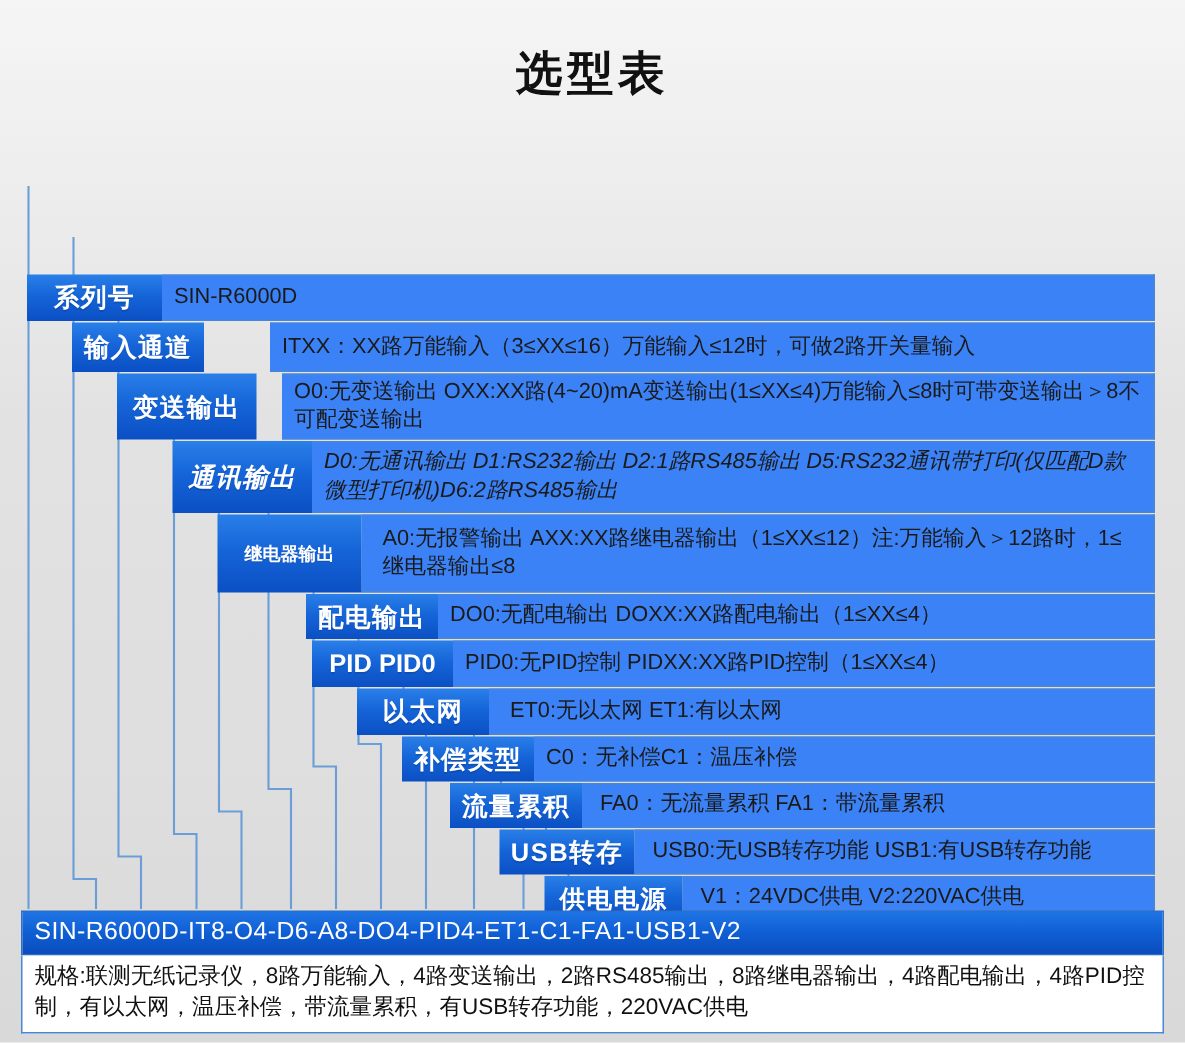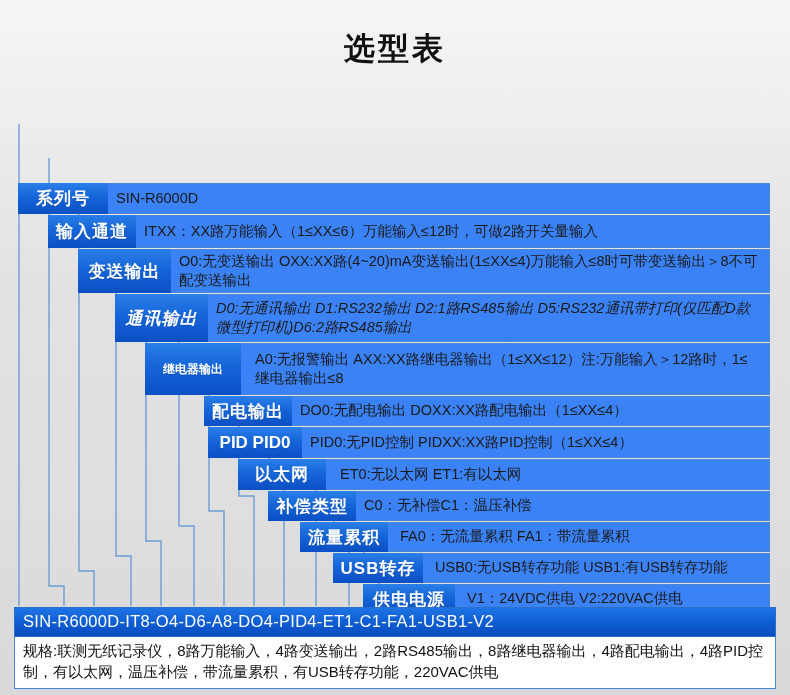--- a/index.html
+++ b/index.html
@@ -136,26 +136,26 @@
   </g>
 </svg>
 
 <div class="table-area">
 
   <div class="spec-row" style="left:18px; top:93px; height:31px;">
     <div class="row-label" style="width:90px;">系列号</div>
     <div class="row-value">SIN-R6000D</div>
   </div>
 
-  <div class="spec-row" style="left:48px; top:125px; height:33px;">
+  <div class="spec-row" style="left:48px; top:125px; height:33px;gap:44px;">
     <div class="row-label" style="width:88px;">输入通道</div>
-    <div class="row-value">ITXX：XX路万能输入（1≤XX≤6）万能输入≤12时，可做2路开关量输入</div>
-  </div>
-
-  <div class="spec-row" style="left:78px; top:159px; height:44px;">
+    <div class="row-value">ITXX：XX路万能输入（3≤XX≤16）万能输入≤12时，可做2路开关量输入</div>
+  </div>
+
+  <div class="spec-row" style="left:78px; top:159px; height:44px;gap:17px;">
     <div class="row-label" style="width:93px;">变送输出</div>
     <div class="row-value two-line">O0:无变送输出 OXX:XX路(4~20)mA变送输出(1≤XX≤4)万能输入≤8时可带变送输出＞8不可配变送输出</div>
   </div>
 
   <div class="spec-row" style="left:115px; top:204px; height:48px;font-style:italic;">
     <div class="row-label" style="width:93px;">通讯输出</div>
     <div class="row-value two-line">D0:无通讯输出 D1:RS232输出 D2:1路RS485输出 D5:RS232通讯带打印(仅匹配D款微型打印机)D6:2路RS485输出</div>
   </div>
 
   <div class="spec-row" style="left:145px; top:253px; height:52px;">

